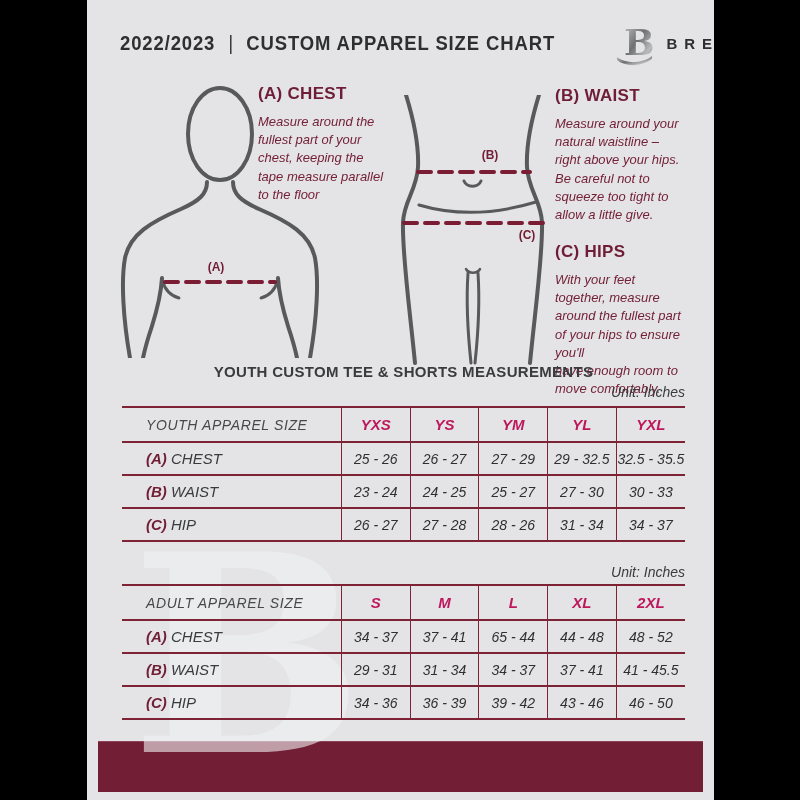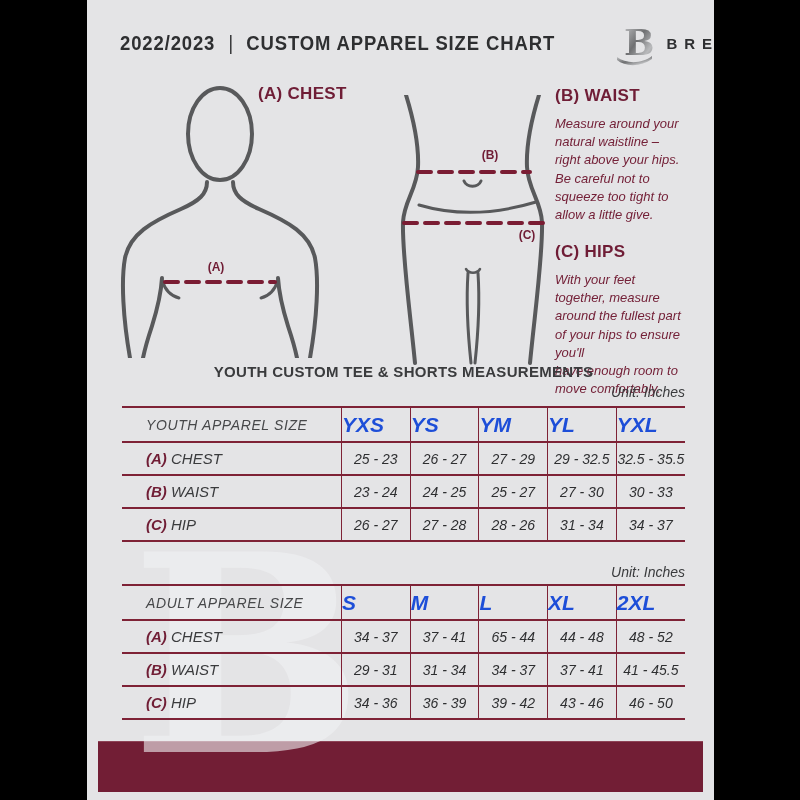--- a/index.html
+++ b/index.html
@@ -34,22 +34,22 @@
   .sec-title{position:absolute;left:35px;width:563px;text-align:center;
              font-size:15px;font-weight:700;color:#3a3b3d;letter-spacing:.3px;}
   .sec-unit{position:absolute;left:35px;width:563px;text-align:right;
             font-size:14px;font-style:italic;color:#3a3b3d;}
   .size-table{position:absolute;left:35px;width:563px;border-collapse:collapse;
               table-layout:fixed;z-index:2;}
   .size-table th,.size-table td{border-top:2px solid #7e2236;
               border-left:1.5px solid #7e2236;padding:0;background:transparent;}
   .size-table th:first-child,.size-table td:first-child{border-left:none;width:195px;}
   .size-table tr:last-child td{border-bottom:2px solid #7e2236;}
-  .size-table thead th{height:33px;font-size:21px;font-weight:700;color:#1d4ed8;
-              text-align:left;vertical-align:middle;}
+  .size-table thead th{height:33px;font-size:15px;font-weight:700;color:#be185d;
+              text-align:center;vertical-align:middle;}
   .size-table thead th.size-col{font-size:14px;font-weight:400;color:#47484a;
               letter-spacing:.6px;text-align:left;padding-left:24px;}
   .size-table tbody td{height:31px;font-size:14px;color:#2e2f31;
               text-align:center;vertical-align:middle;}
   .size-table tbody td.label-cell{text-align:left;padding-left:24px;font-size:15px;
               color:#3a3b3d;}
   .row-prefix{color:#701d35;font-weight:700;}
 
   .watermark{position:absolute;left:44px;top:518px;font-family:"DejaVu Serif",serif;
              font-weight:700;font-size:275px;line-height:1;color:#f1f2f4;
@@ -111,20 +111,25 @@
       <path d="M 91 178 C 93 208 91 240 88 268" stroke-width="3"></path>
       <line x1="31" y1="77" x2="143" y2="77" stroke="#7a1c33" stroke-width="4" stroke-dasharray="13 8"></line>
       <line x1="17" y1="128" x2="157" y2="128" stroke="#7a1c33" stroke-width="4" stroke-dasharray="13 8"></line>
     </svg>
   </div>
   <span class="measure-label" style="left:385px;top:148px;width:36px;">(B)</span>
   <span class="measure-label" style="left:422px;top:228px;width:36px;">(C)</span>
 
   <div class="guide-block" style="left:171px;top:84px;width:155px;">
     <p class="guide-head">(A) CHEST</p>
+    <p class="guide-body">Measure around the
+fullest part of your
+chest, keeping the
+tape measure parallel
+to the floor</p>
   </div>
   <div class="guide-block" style="left:468px;top:86px;width:145px;">
     <p class="guide-head">(B) WAIST</p>
     <p class="guide-body">Measure around your
 natural waistline –
 right above your hips.
 Be careful not to
 squeeze too tight to
 allow a little give.</p>
   </div>
@@ -150,21 +155,21 @@
           <th>YXS</th>
           <th>YS</th>
           <th>YM</th>
           <th>YL</th>
           <th>YXL</th>
         </tr>
       </thead>
       <tbody>
         <tr>
           <td class="label-cell"><span class="row-prefix">(A) </span><span>CHEST</span></td>
-          <td>25 - 23</td>
+          <td>25 - 26</td>
           <td>26 - 27</td>
           <td>27 - 29</td>
           <td>29 - 32.5</td>
           <td>32.5 - 35.5</td>
         </tr>
         <tr>
           <td class="label-cell"><span class="row-prefix">(B) </span><span>WAIST</span></td>
           <td>23 - 24</td>
           <td>24 - 25</td>
           <td>25 - 27</td>

